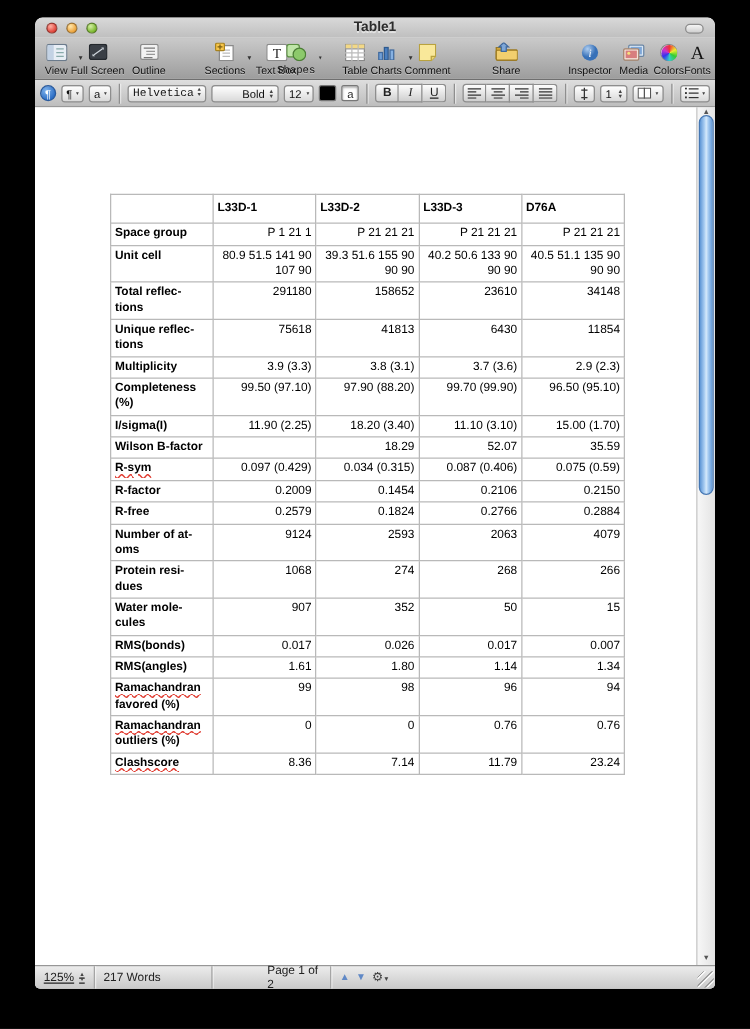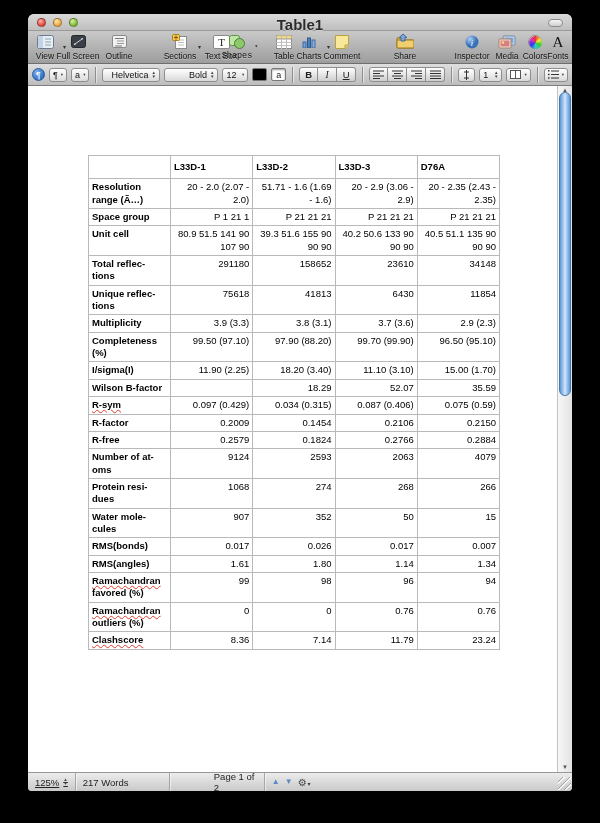--- a/index.html
+++ b/index.html
@@ -13,21 +13,21 @@
   
   .titlebar { position:absolute; left:0; top:0; right:0; height:17px;
               background:linear-gradient(#d9d9d9,#bfbfbf);
               border-bottom:1px solid #9a9a9a; border-radius:6px 6px 0 0; }
   .lights { position:absolute; left:9px; top:4px; display:flex; gap:7px; }
   .light { width:9px; height:9px; border-radius:50%; border:1px solid rgba(0,0,0,.35); }
   .light.red    { background:radial-gradient(circle at 35% 30%, #ffb3a7, #e0443a 70%); }
   .light.yellow { background:radial-gradient(circle at 35% 30%, #ffe9b0, #eda33b 70%); }
   .light.green  { background:radial-gradient(circle at 35% 30%, #d7f0a8, #7bb82e 70%); }
   .wintitle { position:absolute; left:0; right:0; top:2px; text-align:center;
-              font-size:15px; font-weight:bold; color:#2b2b2b;
+              font-size:11px; font-weight:bold; color:#2b2b2b;
               text-shadow:0 1px 0 rgba(255,255,255,.5); }
   .pill { position:absolute; right:9px; top:5px; width:15px; height:8px; border-radius:4px;
           background:linear-gradient(#f5f5f5,#cfcfcf); border:1px solid #8c8c8c; }
 
   
   .toolbar { position:absolute; left:0; top:17px; right:0; height:33px;
              background:linear-gradient(#c9c9c9,#9d9d9d); border-bottom:1px solid #6f6f6f; }
   .tb-item { position:absolute; top:2px; transform:translateX(-50%); text-align:center;
              cursor:default; width:58px; }
   .tb-icon { height:17px; display:flex; align-items:center; justify-content:center; position:relative; }
@@ -287,21 +287,21 @@
     <span class="fmt-circle">¶</span>
     <span class="fmt-box">
       <span>¶</span>
       <span class="stepper">▾</span>
     </span>
     <span class="fmt-box">
       <span>a</span>
       <span class="stepper">▾</span>
     </span>
     <span class="fmt-sep"></span>
-    <span class="fmt-box" style="width:92px; justify-content:flex-end;">
+    <span class="fmt-box" style="width:92px; justify-content:center;font-family:Liberation Mono, monospace;">
       <span>Helvetica</span>
       <span class="stepper">
           <span>▲</span>
           <span>▼</span>
         </span>
     </span>
     <span class="fmt-box" style="width:62px; justify-content:space-between;padding-left:24px;">
       <span>Bold</span>
       <span class="stepper">
           <span>▲</span>
@@ -419,27 +419,20 @@
             <tr id="stats-head">
               <th></th>
               <th>L33D-1</th>
               <th>L33D-2</th>
               <th>L33D-3</th>
               <th>D76A</th>
             </tr>
           </thead>
         <tbody id="stats-body">
             <tr>
-              <td class="rowlabel">Resolution range (Ã…)</td>
-              <td class="val">20  - 2.0 (2.07 - 2.0)</td>
-              <td class="val">51.71  - 1.6 (1.69 - 1.6)</td>
-              <td class="val">20  - 2.9 (3.06 - 2.9)</td>
-              <td class="val">20  - 2.35 (2.43 - 2.35)</td>
-            </tr>
-            <tr>
               <td class="rowlabel">Space group</td>
               <td class="val">P 1 21 1</td>
               <td class="val">P 21 21 21</td>
               <td class="val">P 21 21 21</td>
               <td class="val">P 21 21 21</td>
             </tr>
             <tr>
               <td class="rowlabel">Unit cell</td>
               <td class="val">80.9 51.5 141 90 107 90</td>
               <td class="val">39.3 51.6 155 90 90 90</td>

